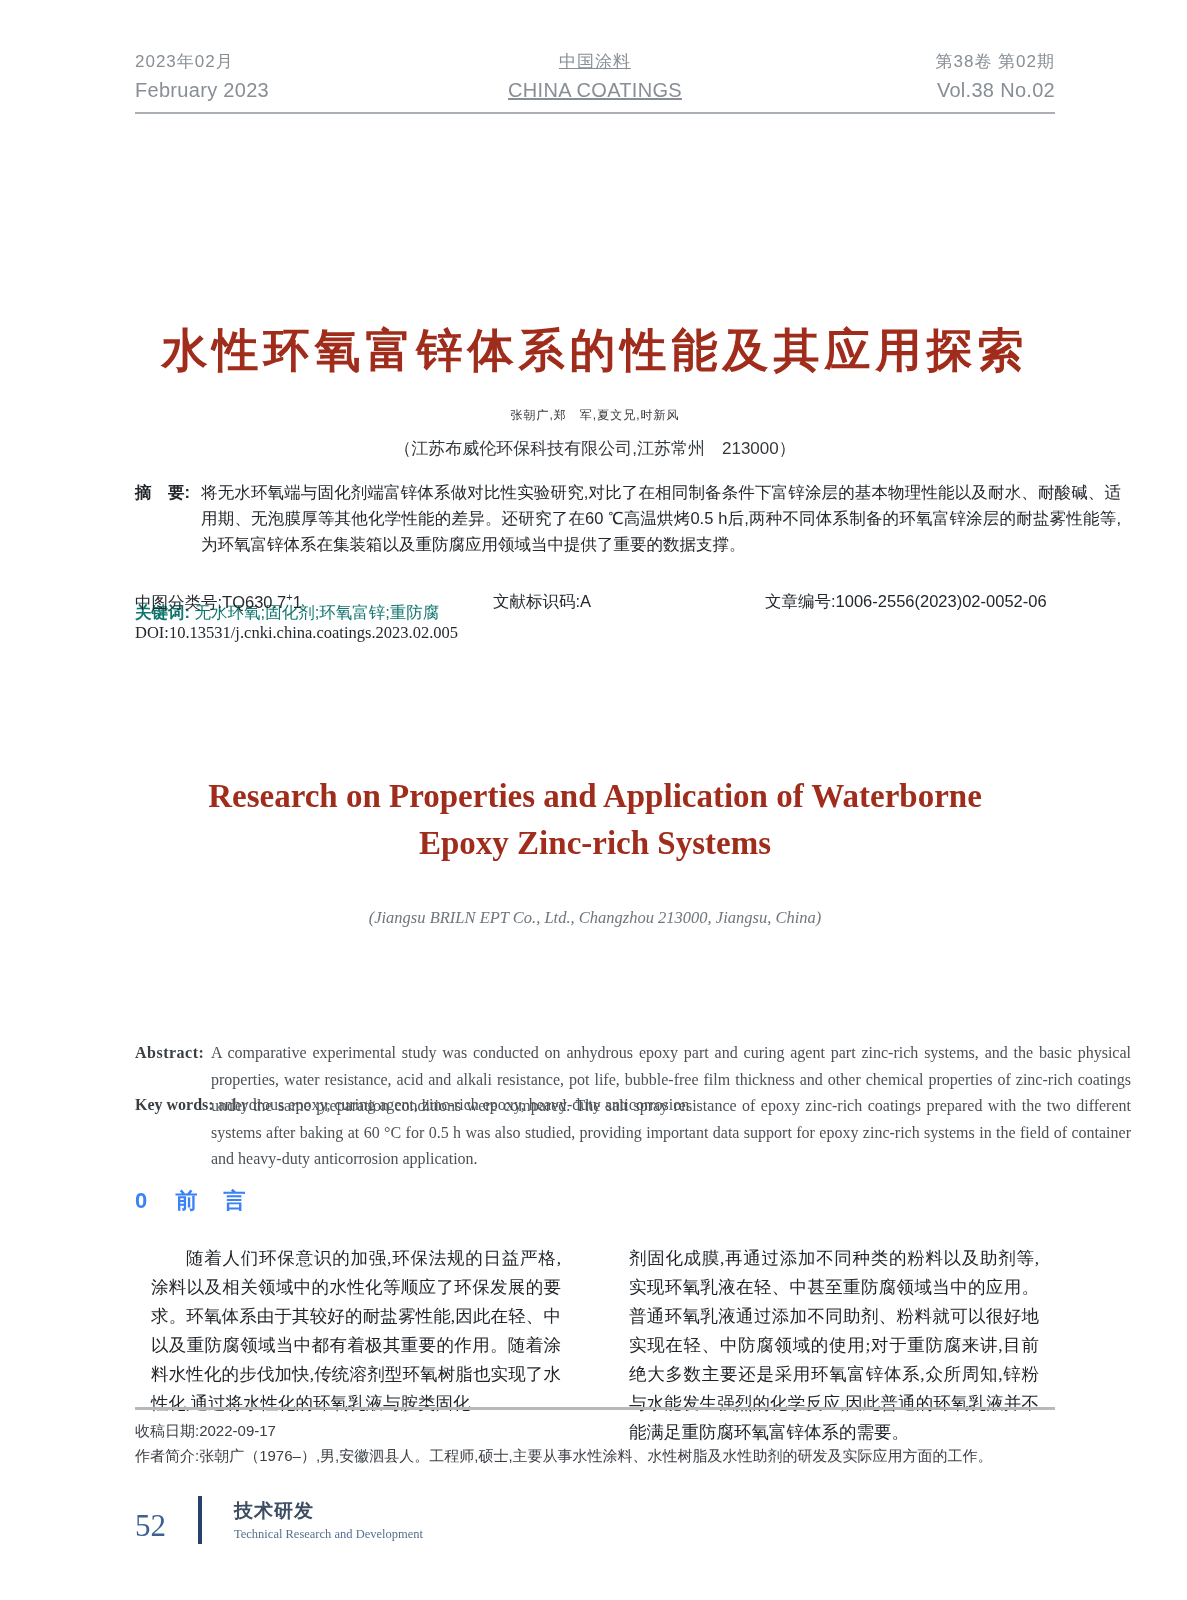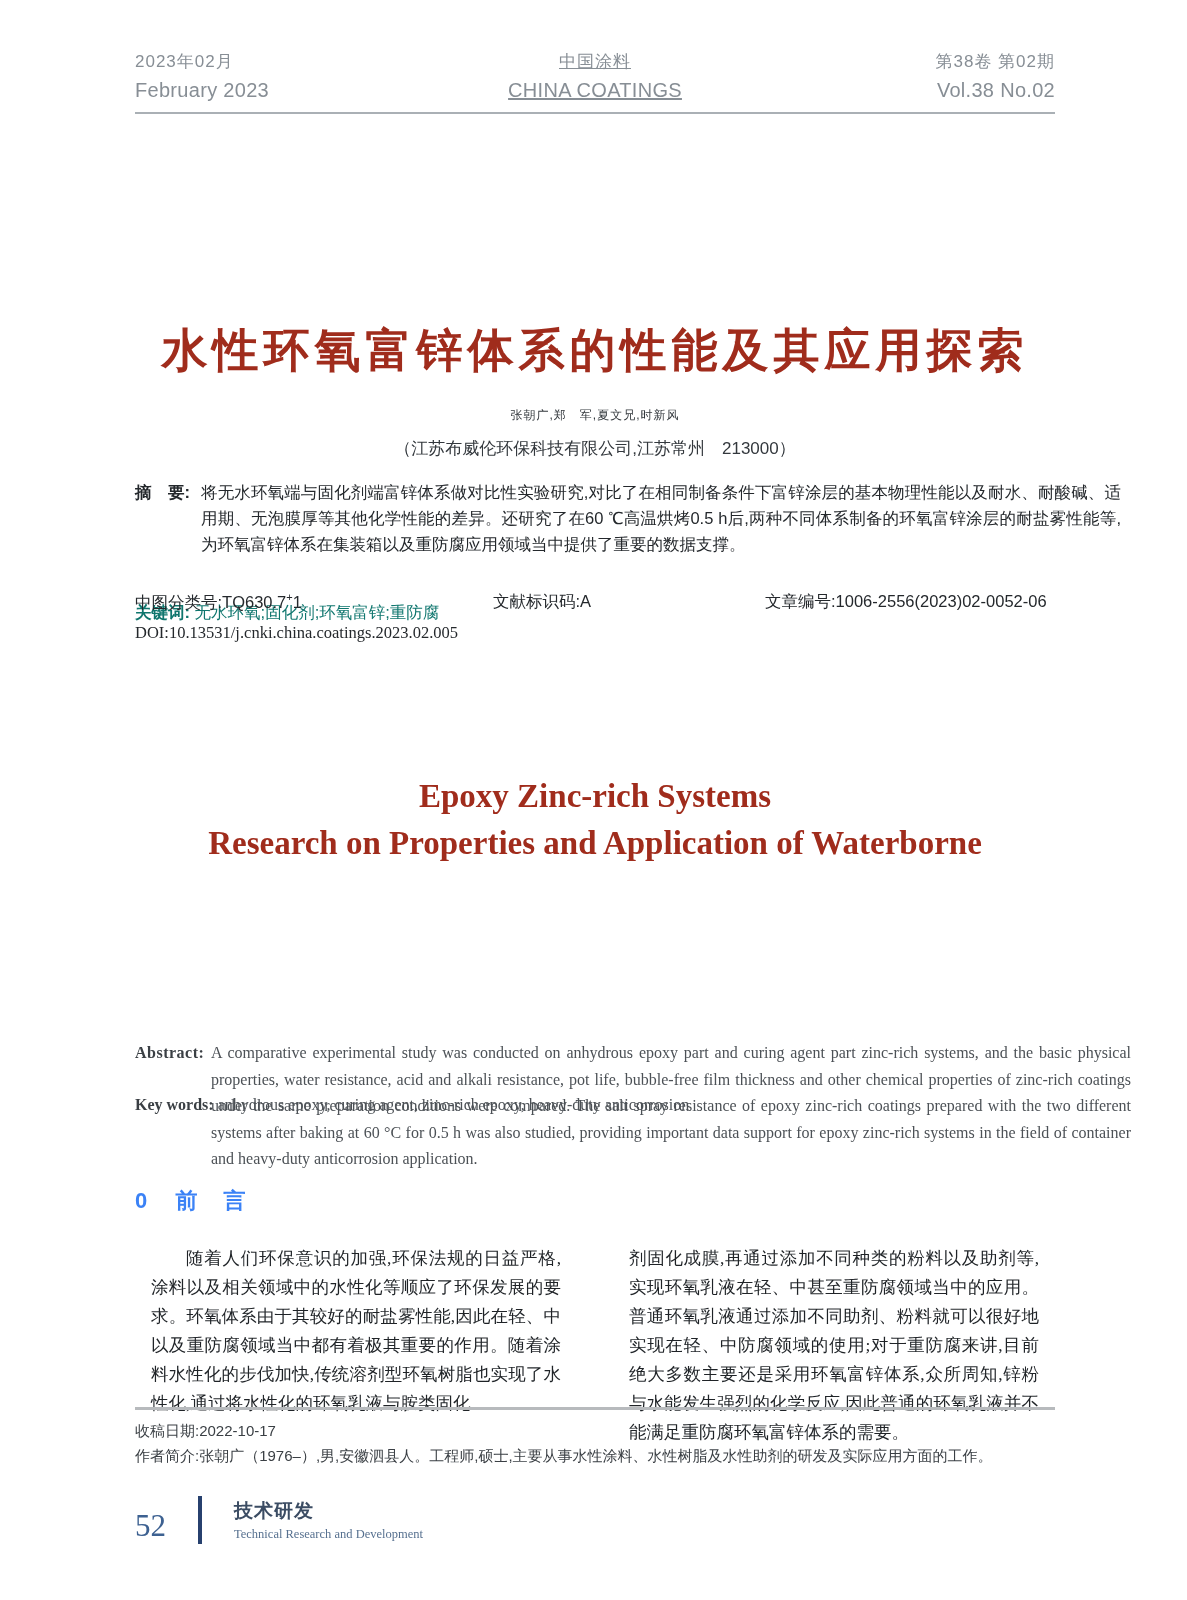--- a/index.html
+++ b/index.html
@@ -115,23 +115,24 @@
 
   <div class="abs cn-class">
     <span class="seg1"><span>中图分类号:</span><span>TQ630.7</span><sup>+</sup><span>1</span></span>
     <span class="seg2"><span>文献标识码:</span><span>A</span></span>
     <span class="seg3"><span>文章编号:</span><span>1006-2556(2023)02-0052-06</span></span>
   </div>
 
   <div class="abs doi">DOI:10.13531/j.cnki.china.coatings.2023.02.005</div>
 
   <div class="abs en-title">
+    <div>Research on Properties and Application of Waterborne</div>
     <div>Epoxy Zinc-rich Systems</div>
-    <div>Research on Properties and Application of Waterborne</div>
   </div>
+  <div class="abs en-affil">(Jiangsu BRILN EPT Co., Ltd., Changzhou 213000, Jiangsu, China)</div>
 
   <div class="abs en-abstract hang">
     <span class="lbl">Abstract:</span>
     <span>A comparative experimental study was conducted on anhydrous epoxy part and curing agent part zinc-rich systems, and the basic physical properties, water resistance, acid and alkali resistance, pot life, bubble-free film thickness and other chemical properties of zinc-rich coatings under the same preparation conditions were compared. The salt spray resistance of epoxy zinc-rich coatings prepared with the two different systems after baking at 60 °C for 0.5 h was also studied, providing important data support for epoxy zinc-rich systems in the field of container and heavy-duty anticorrosion application.</span>
   </div>
 
   <div class="abs en-keywords">
     <span class="lbl">Key words:</span>
     <span>anhydrous epoxy, curing agent, zinc-rich epoxy, heavy-duty anticorrosion</span>
   </div>
@@ -145,21 +146,21 @@
     <div class="col left">
       <p>随着人们环保意识的加强,环保法规的日益严格,涂料以及相关领域中的水性化等顺应了环保发展的要求。环氧体系由于其较好的耐盐雾性能,因此在轻、中以及重防腐领域当中都有着极其重要的作用。随着涂料水性化的步伐加快,传统溶剂型环氧树脂也实现了水性化,通过将水性化的环氧乳液与胺类固化</p>
     </div>
     <div class="col right">
       <p>剂固化成膜,再通过添加不同种类的粉料以及助剂等,实现环氧乳液在轻、中甚至重防腐领域当中的应用。普通环氧乳液通过添加不同助剂、粉料就可以很好地实现在轻、中防腐领域的使用;对于重防腐来讲,目前绝大多数主要还是采用环氧富锌体系,众所周知,锌粉与水能发生强烈的化学反应,因此普通的环氧乳液并不能满足重防腐环氧富锌体系的需要。</p>
     </div>
   </div>
 
   <div class="abs footnote">
     <div>
-      <span>收稿日期:</span><span>2022-10-17</span>
+      <span>收稿日期:</span><span>2022-09-17</span>
     </div>
     <div>
       <span>作者简介:</span><span>张朝广（1976–）,男,安徽泗县人。工程师,硕士,主要从事水性涂料、水性树脂及水性助剂的研发及实际应用方面的工作。</span>
     </div>
   </div>
 
   <div class="abs pfooter">
     <span class="pf-num">52</span>
     <span class="pf-bar"></span>
     <span class="pf-col">

